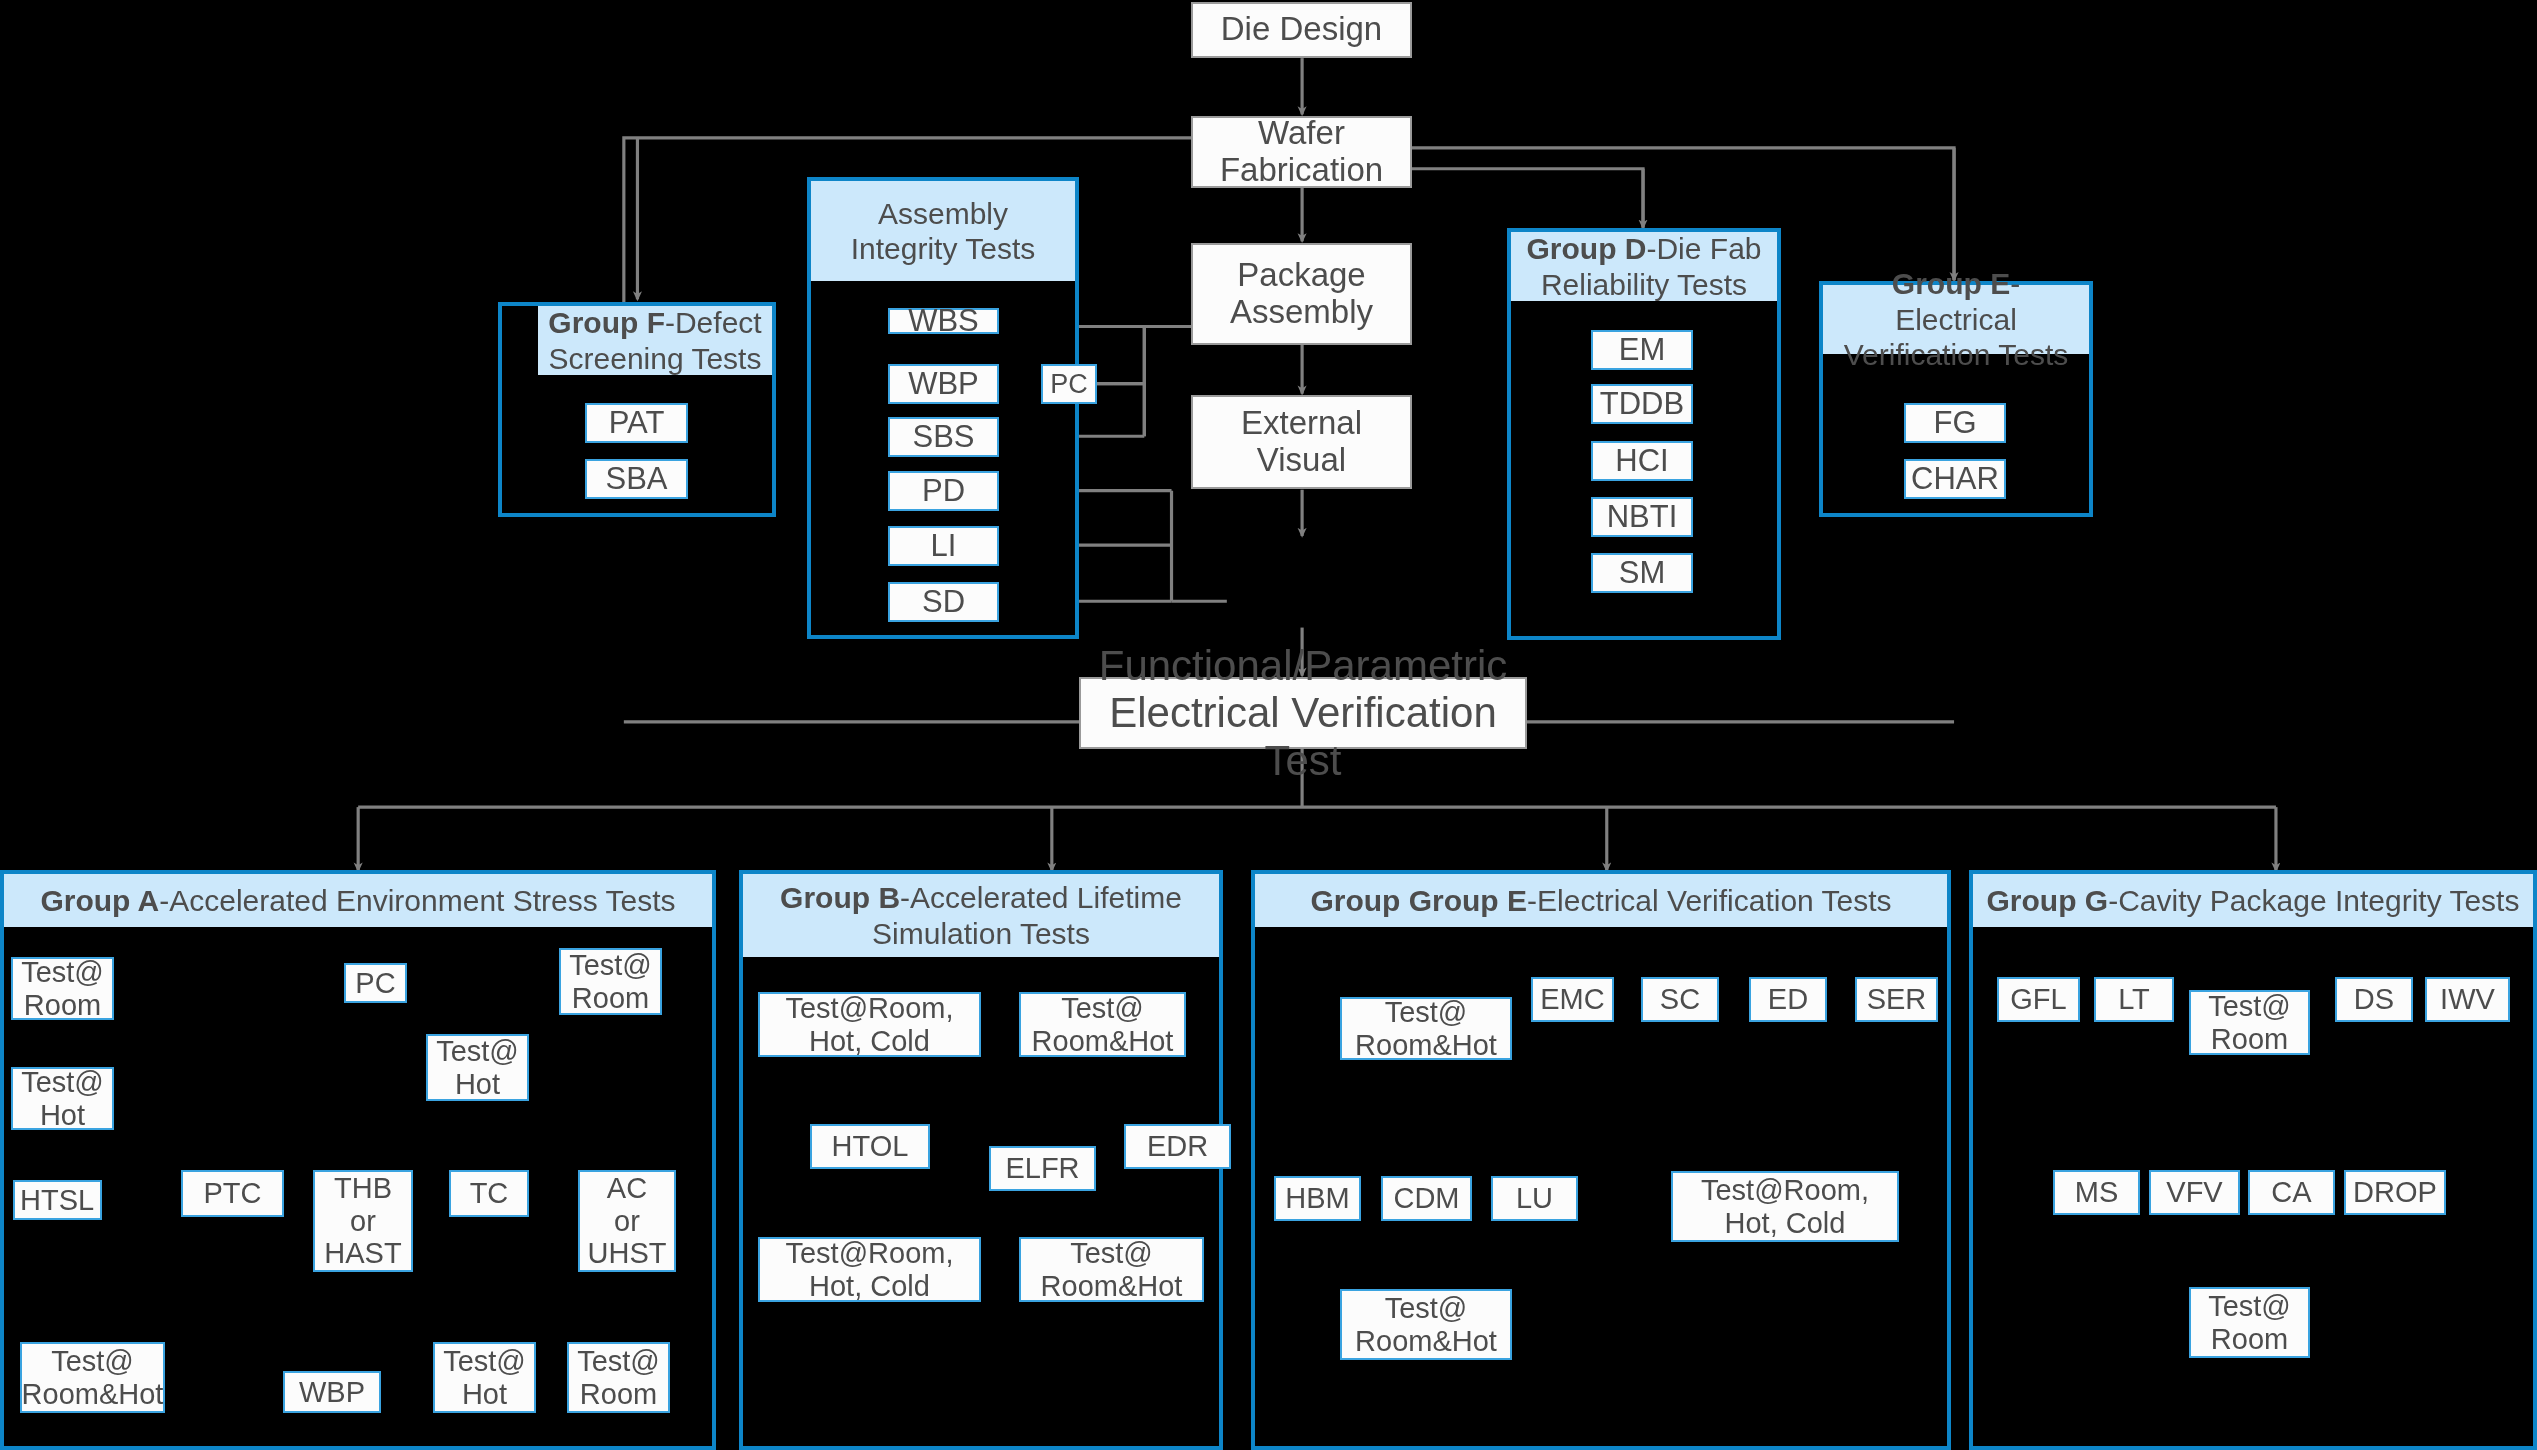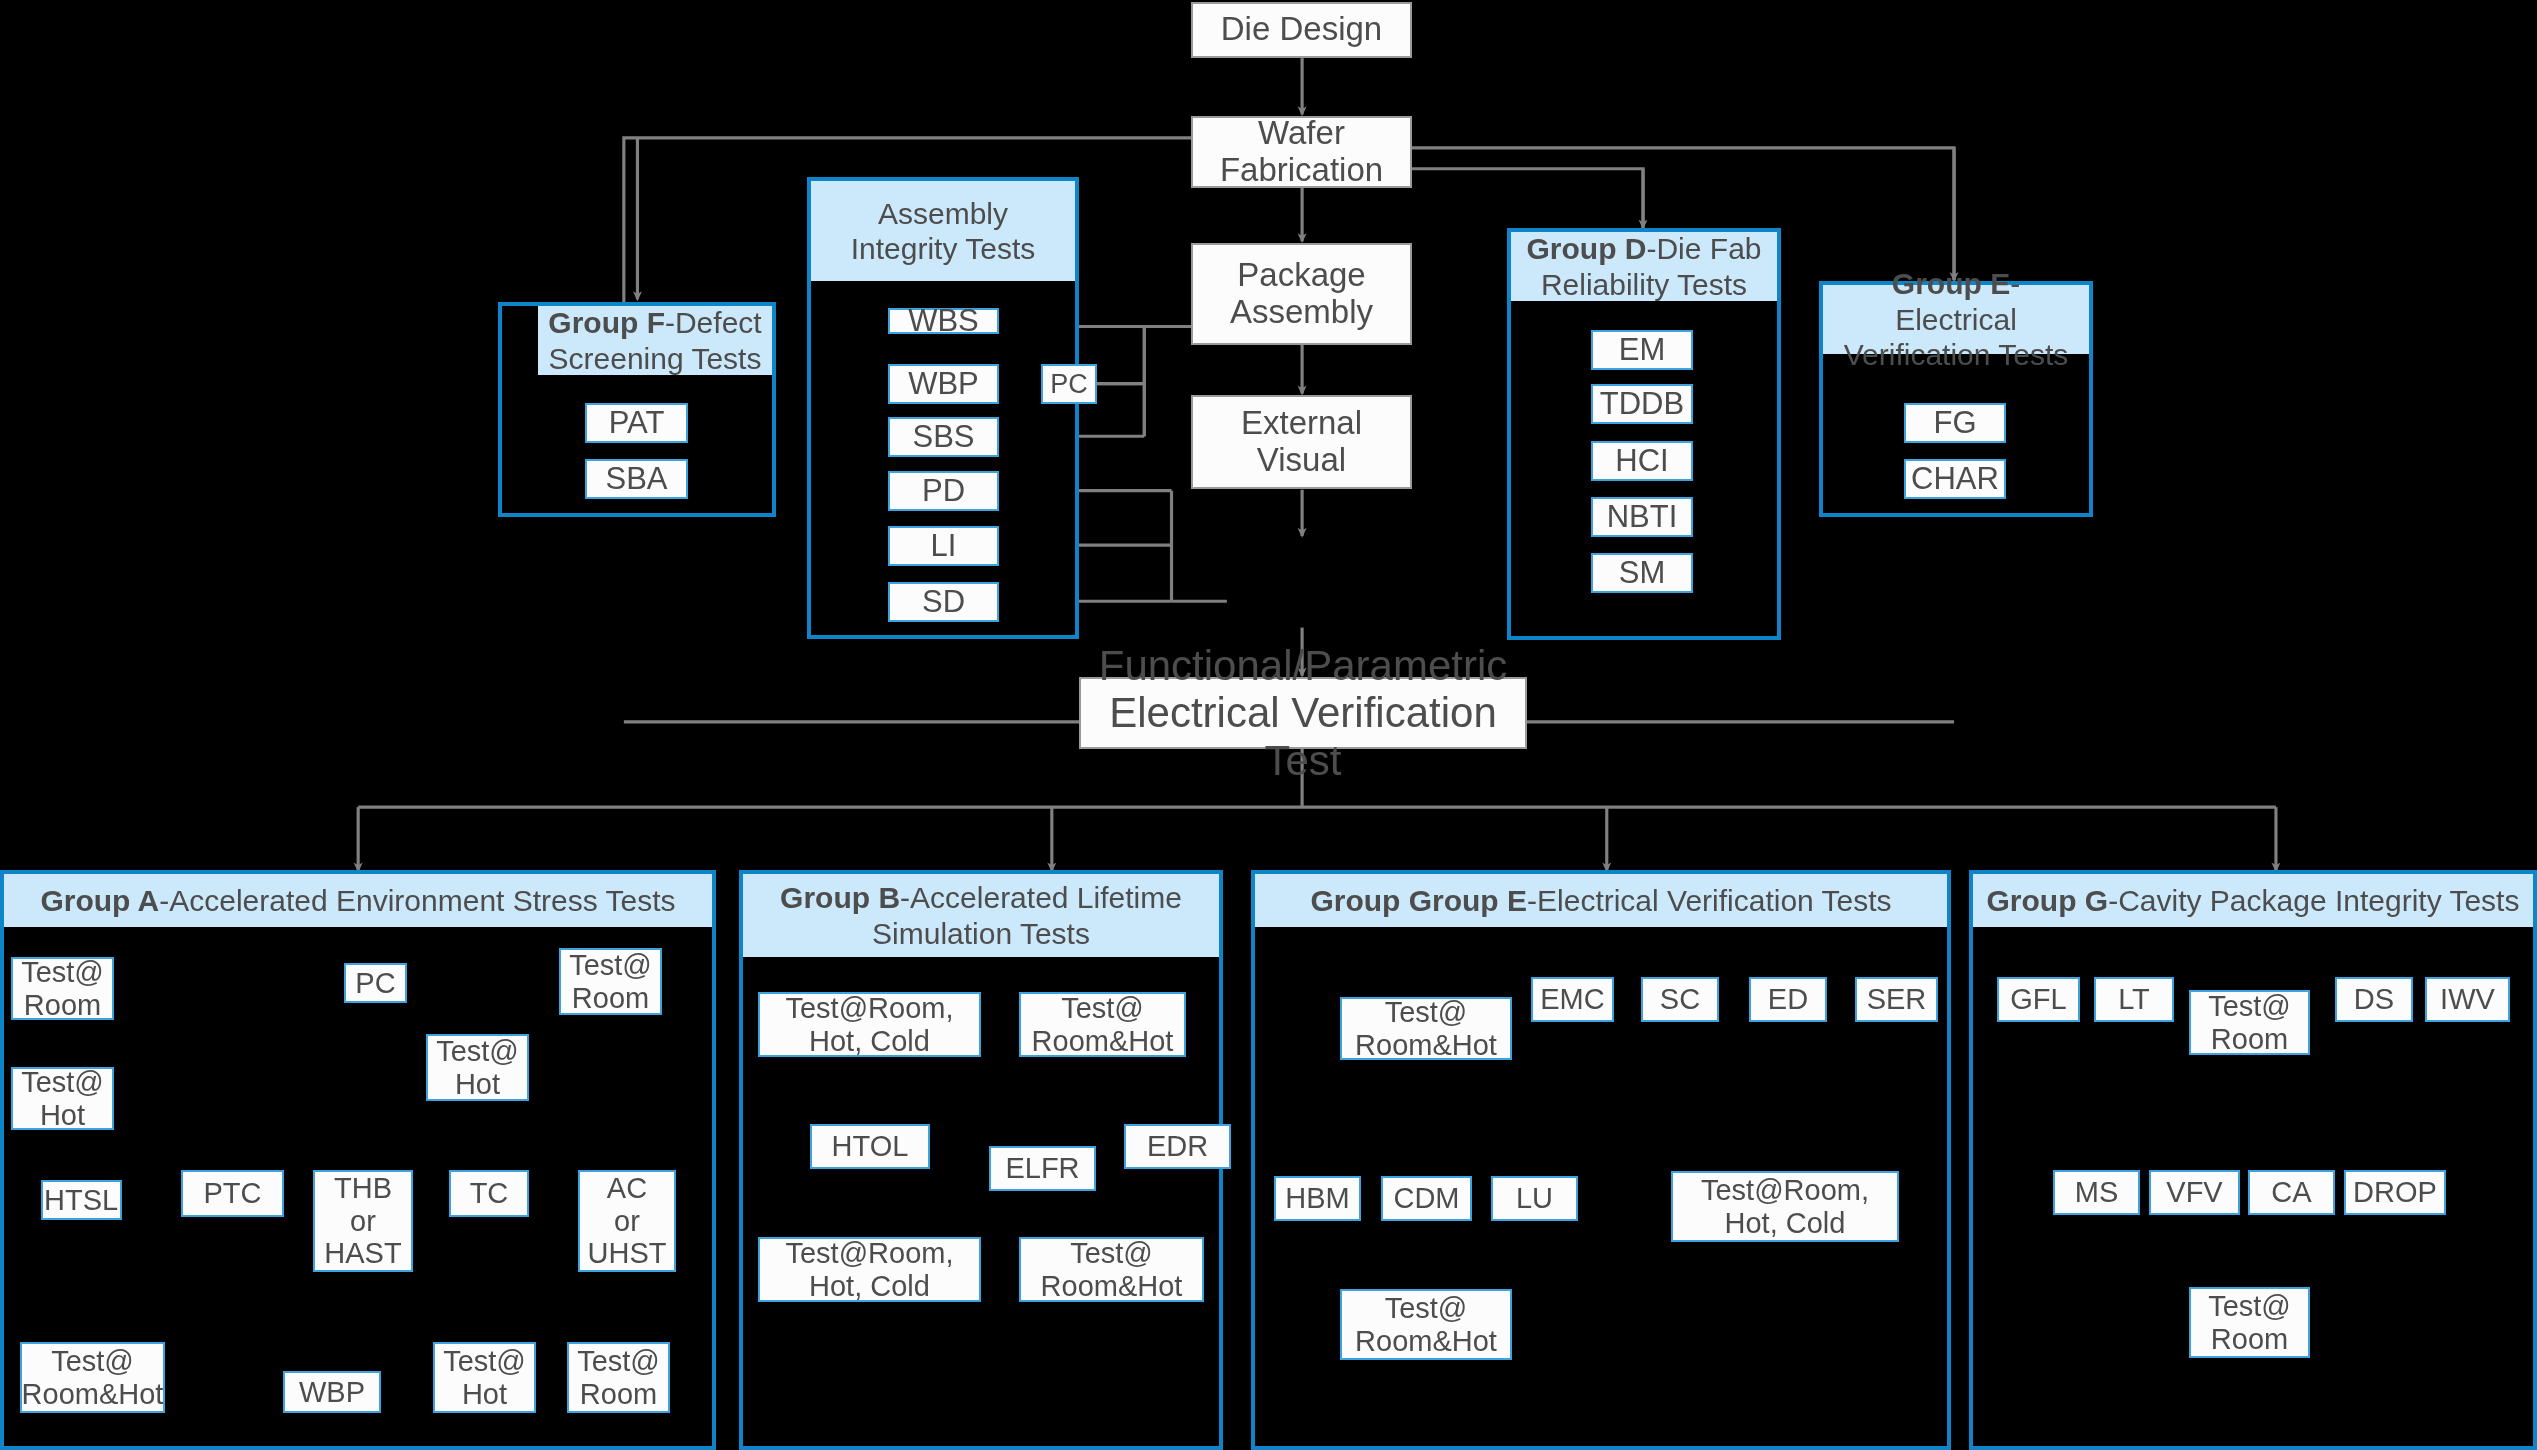--- a/index.html
+++ b/index.html
@@ -293,21 +293,21 @@
     <span>Room</span>
     </div>
   <div class="node blue small" style="left:11px;top:1067px;width:103px;height:63px;flex-direction:column;">
     <span>Test@</span>
     <span>Hot</span>
     </div>
   <div class="node blue small" style="left:426px;top:1034px;width:103px;height:67px;flex-direction:column;">
     <span>Test@</span>
     <span>Hot</span>
     </div>
-  <div class="node blue small" style="left:12.7px;top:1180px;width:81px;height:40px;margin-left:28px;">
+  <div class="node blue small" style="left:12.7px;top:1180px;width:89px;height:40px;">
     <span>HTSL</span>
     </div>
   <div class="node blue small" style="left:181px;top:1170px;width:103px;height:47px;">
     <span>PTC</span>
     </div>
   <div class="node blue small" style="left:313px;top:1170px;width:100px;height:102px;flex-direction:column;">
     <span>THB</span>
     <span>or</span>
     <span>HAST</span>
     </div>

